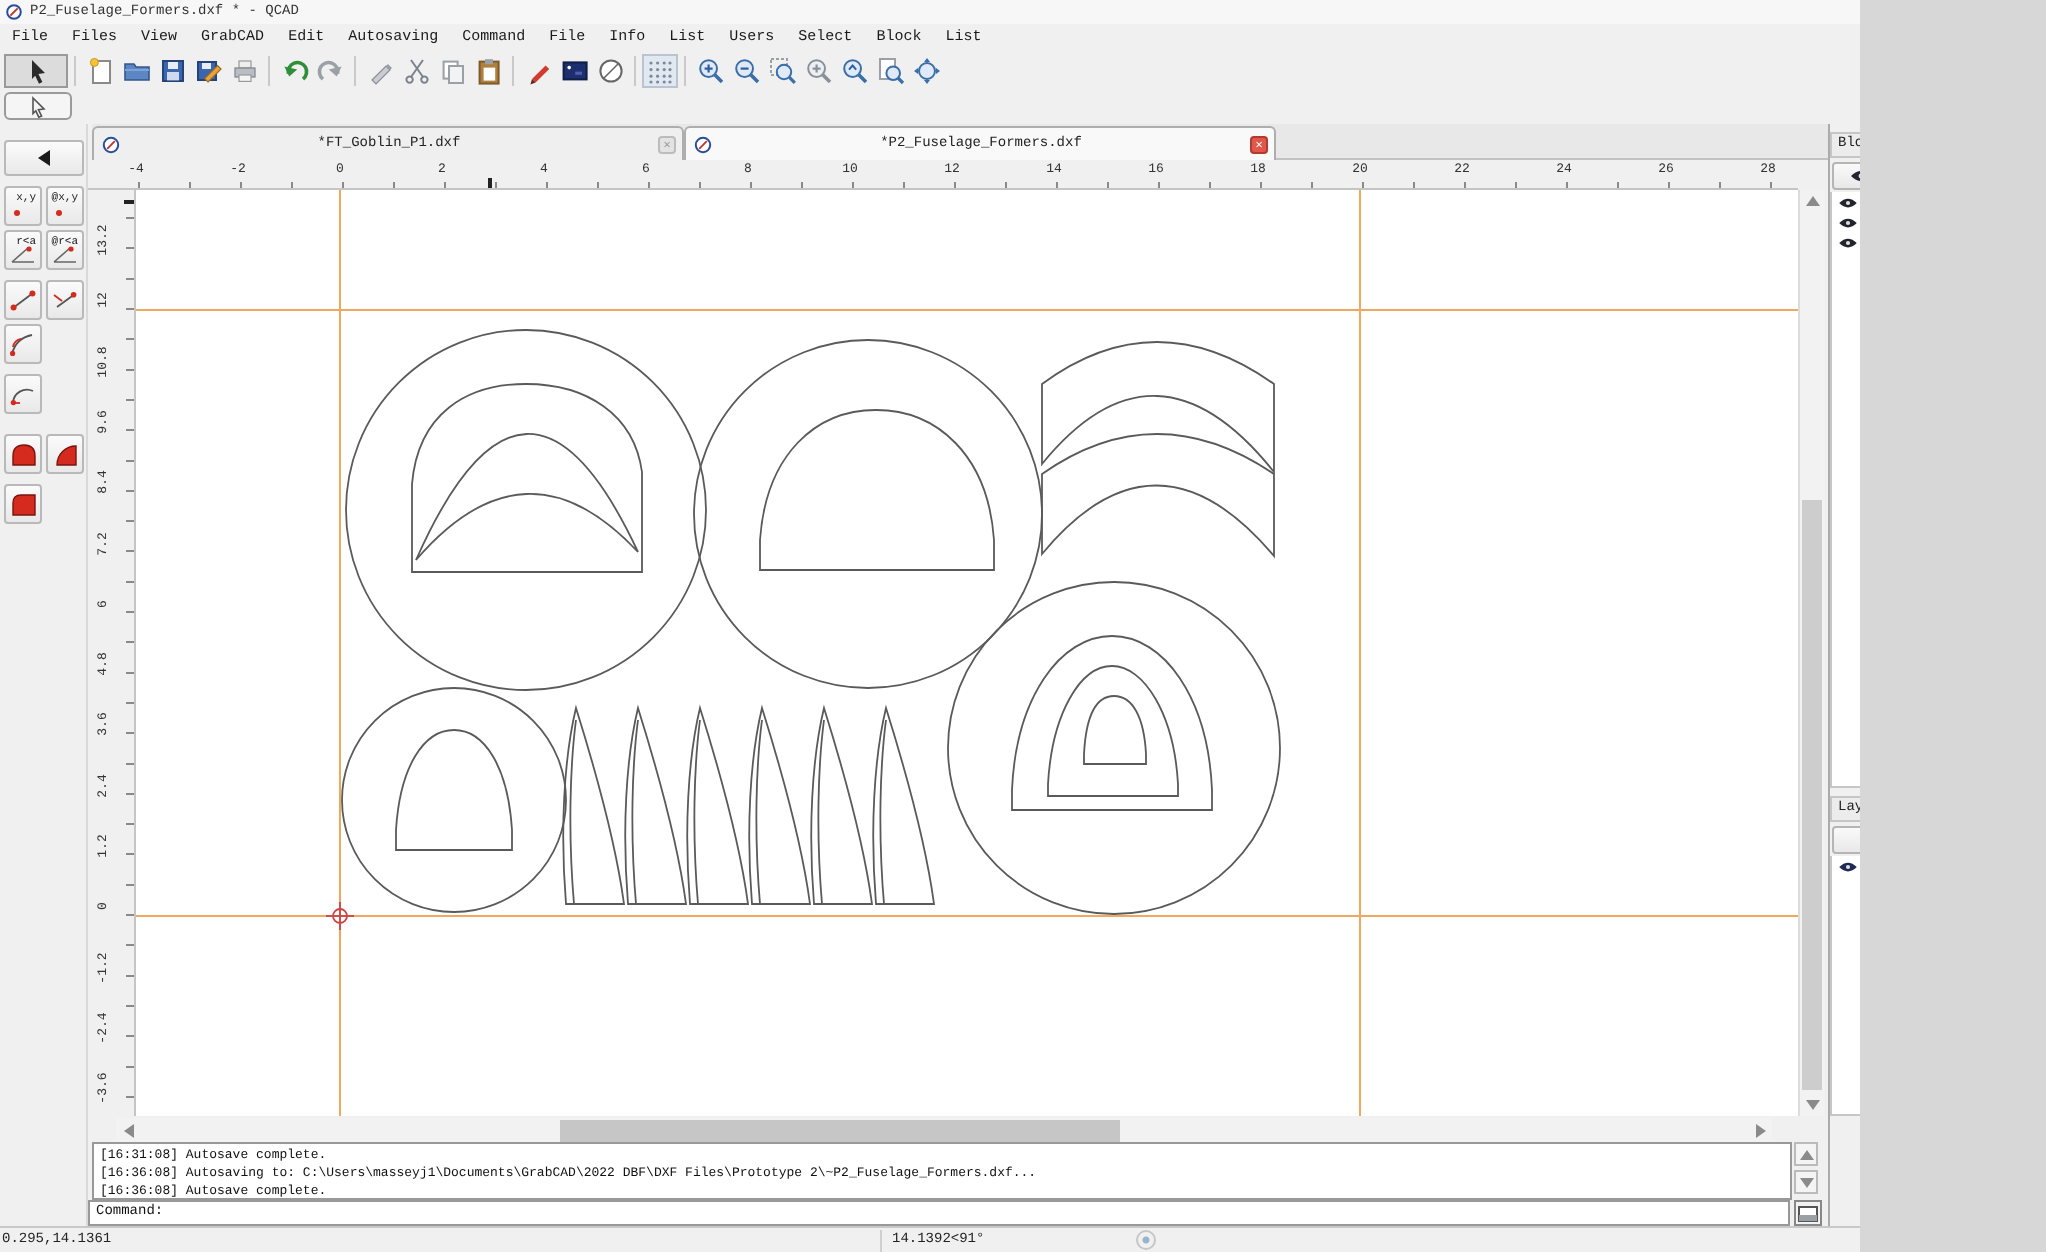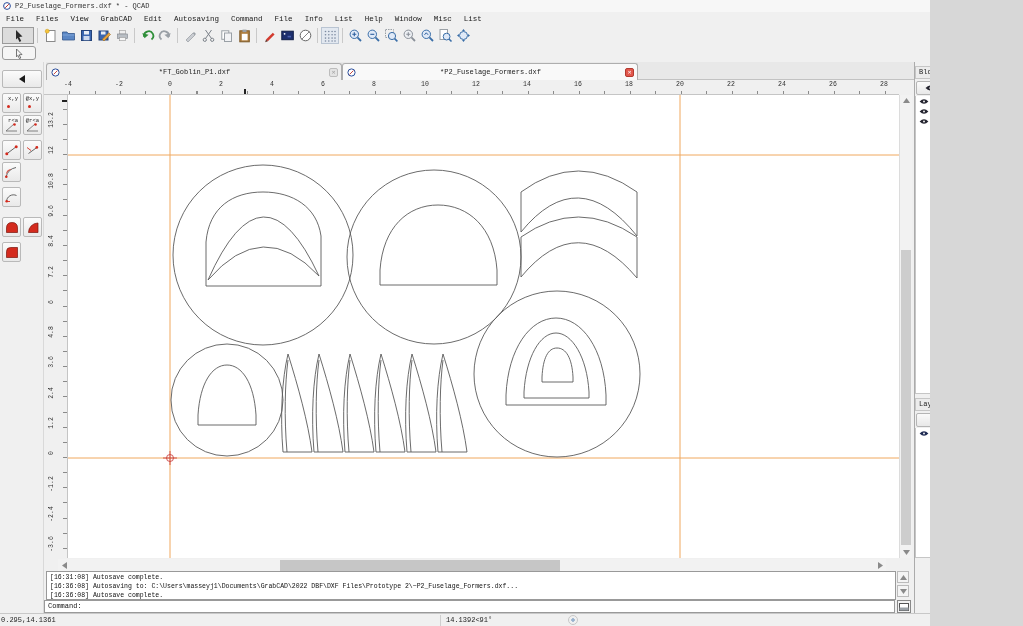--- a/index.html
+++ b/index.html
@@ -87,23 +87,23 @@
   <span class="menu-item">File</span>
       <span class="menu-item">Files</span>
       <span class="menu-item">View</span>
       <span class="menu-item">GrabCAD</span>
       <span class="menu-item">Edit</span>
       <span class="menu-item">Autosaving</span>
       <span class="menu-item">Command</span>
       <span class="menu-item">File</span>
       <span class="menu-item">Info</span>
       <span class="menu-item">List</span>
-      <span class="menu-item">Help</span>
-      <span class="menu-item">Window</span>
-      <span class="menu-item">Misc</span>
+      <span class="menu-item">Users</span>
+      <span class="menu-item">Select</span>
+      <span class="menu-item">Block</span>
       <span class="menu-item">List</span>
     </div>
 
   <div class="toolbar">
     <div class="tbtn pressed">
         <svg width="13" height="14" viewBox="0 0 13 14">
           <path d="M4,1 L10.5,7.5 L7.2,8 L9.2,12 L7.5,12.9 L5.6,8.9 L4,10.5 Z" fill="#2b2b2b"></path>
         </svg>
       </div>
     <div class="tsep"></div>

